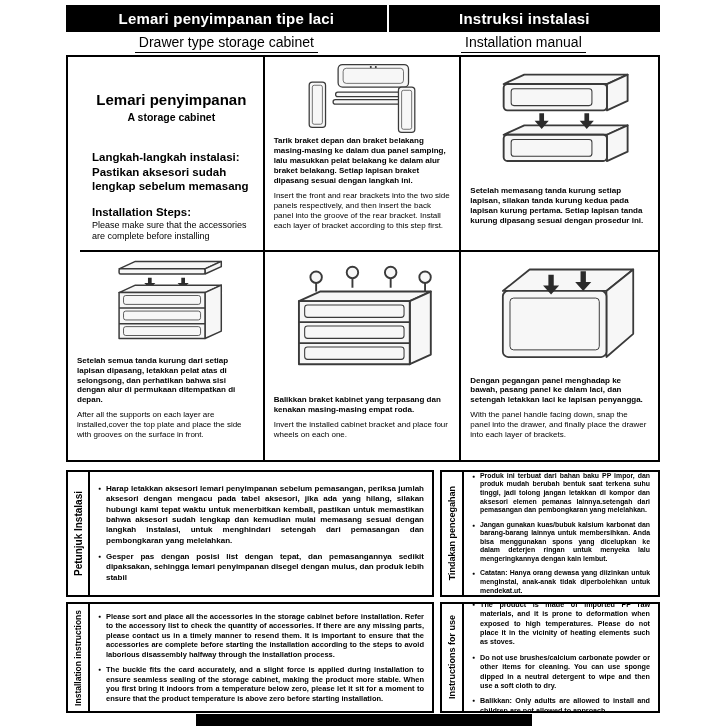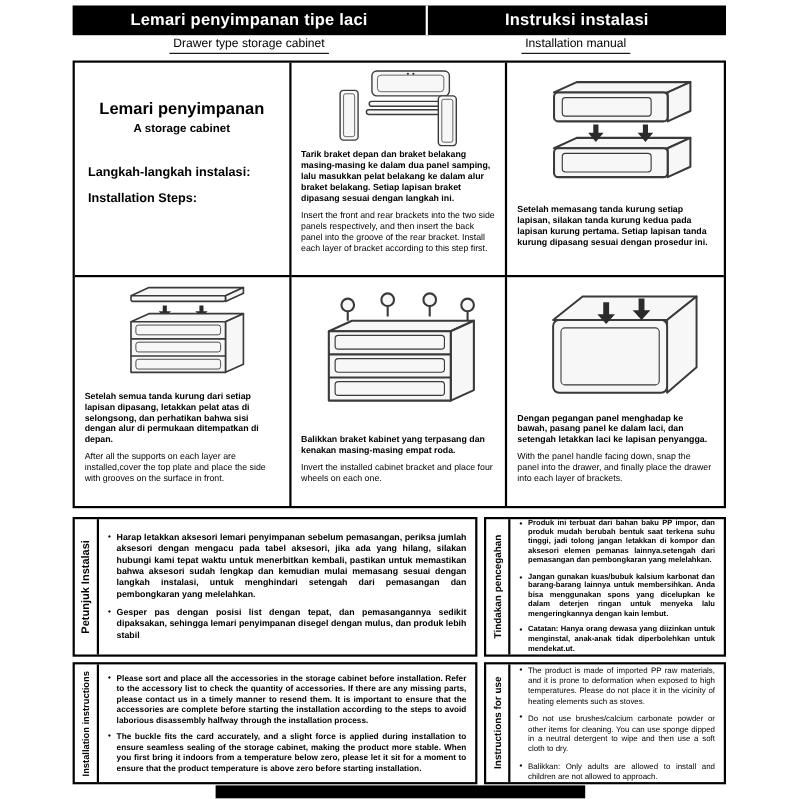--- a/index.html
+++ b/index.html
@@ -18,21 +18,21 @@
     background:#000; color:#fff; display:flex; align-items:stretch;
   }
   .header-cell { display:flex; align-items:center; justify-content:center;
     font-weight:bold; font-size:15px; letter-spacing:0.2px; }
   .header-left { width:54%;border-radius:11px; }
   .header-sep { width:2px; background:#fff; }
   .header-right { flex:1; }
 
   .subtitle-row {
     position:absolute; left:66px; top:34px; width:594px; height:18px;
-    display:flex; font-size:11px;
+    display:flex; font-size:14px;
   }
   .subtitle-cell { display:flex; align-items:flex-start; justify-content:center; }
   .subtitle-cell.l { width:54%; }
   .subtitle-cell.r { flex:1; }
   .subtitle-cell span { border-bottom:1.5px solid #000; padding:0 4px 2px; }
 
   
   .main-grid {
     position:absolute; left:66px; top:55px; width:594px; height:407px;
     border:2.5px solid #000;
@@ -43,21 +43,21 @@
   .cell.last-col { border-right:none; }
   .cell.last-row { border-bottom:none; }
   .illus { flex:1 1 auto; min-height:0; display:flex; align-items:center;
     justify-content:center; padding:5px 6px 0; }
   .illus svg { max-width:100%; max-height:100%; }
   .caption { flex:0 0 auto; padding:2px 9px 20px; font-size:8px; line-height:1.24; }
   .cap-id { font-weight:bold; margin-bottom:5px; }
   .cap-en { font-weight:normal; }
 
   
-  .intro { padding:12px 12px; }
+  .intro { padding:12px 12px;margin-left:12px; }
   .p-title { font-size:15px; font-weight:bold; text-align:center; margin-top:22px; }
   .p-sub   { font-size:10.5px; font-weight:bold; text-align:center; margin-top:3px; }
   .h-id { font-size:11.5px; font-weight:bold; margin-top:28px; }
   .n-id { font-size:11.5px; font-weight:bold; margin-top:2px; line-height:1.25; }
   .h-en { font-size:11.5px; font-weight:bold; margin-top:12px; }
   .n-en { font-size:9px; margin-top:2px; line-height:1.3; }
 
   
   .section { position:absolute; border:2.5px solid #000; display:flex; background:#fff; }
   #sec-petunjuk   { left:66px;  top:470px; width:368px; height:127px; }
@@ -75,21 +75,21 @@
   #sec-use-en     .vlabel span { font-size:9px; }
 
   .sec-content { flex:1; display:flex; flex-direction:column;
     justify-content:center; padding:4px 8px; overflow:hidden; }
   .bullet { position:relative; padding-left:8px; margin:3px 0; text-align:justify; }
   .bullet::before { content:"\25CF"; position:absolute; left:0; top:1px; font-size:5px; }
 
   #sec-petunjuk   .bullet { font-size:8px;   font-weight:bold; line-height:1.3; }
   #sec-tindakan   .bullet { font-size:6.9px; font-weight:bold; line-height:1.24; }
   #sec-install-en .bullet { font-size:7.5px; font-weight:bold; line-height:1.26; }
-  #sec-use-en     .bullet { font-size:7.2px; font-weight:normal; line-height:1.3; }
+  #sec-use-en     .bullet { font-size:7.2px; font-weight:bold; line-height:1.3; }
 
   
   .bottom-bar { position:absolute; left:196px; top:714px; width:336px; height:12px; background:#000; }
 
   
   .line-art { stroke:#3a3a3a; stroke-width:2; fill:#f7f7f7; stroke-linejoin:round; }
   .thin { stroke:#3a3a3a; stroke-width:1.1; fill:none; }
   .solid { fill:#2b2b2b; stroke:none; }
 </style>
 </head>
@@ -110,21 +110,23 @@
         <span>Installation manual</span>
       </div>
   </div>
 
   <div class="main-grid">
 
     <div class="cell intro">
       <div class="p-title">Lemari penyimpanan</div>
       <div class="p-sub">A storage cabinet</div>
       <div class="h-id">Langkah-langkah instalasi:</div>
+      <div class="n-id">Pastikan aksesori sudah lengkap sebelum memasang</div>
       <div class="h-en">Installation Steps:</div>
+      <div class="n-en">Please make sure that the accessories are complete before installing</div>
     </div>
 
     <div class="cell">
       <div class="illus">
         <svg width="172" height="112" viewBox="0 0 180 115">
           <g class="line-art">
             <rect x="52" y="4" width="112" height="36" rx="7"></rect>
             <rect x="60" y="10" width="96" height="24" rx="5" class="thin"></rect>
             <rect x="48" y="48" width="108" height="7" rx="3.5"></rect>
             <rect x="44" y="60" width="108" height="7" rx="3.5"></rect>

